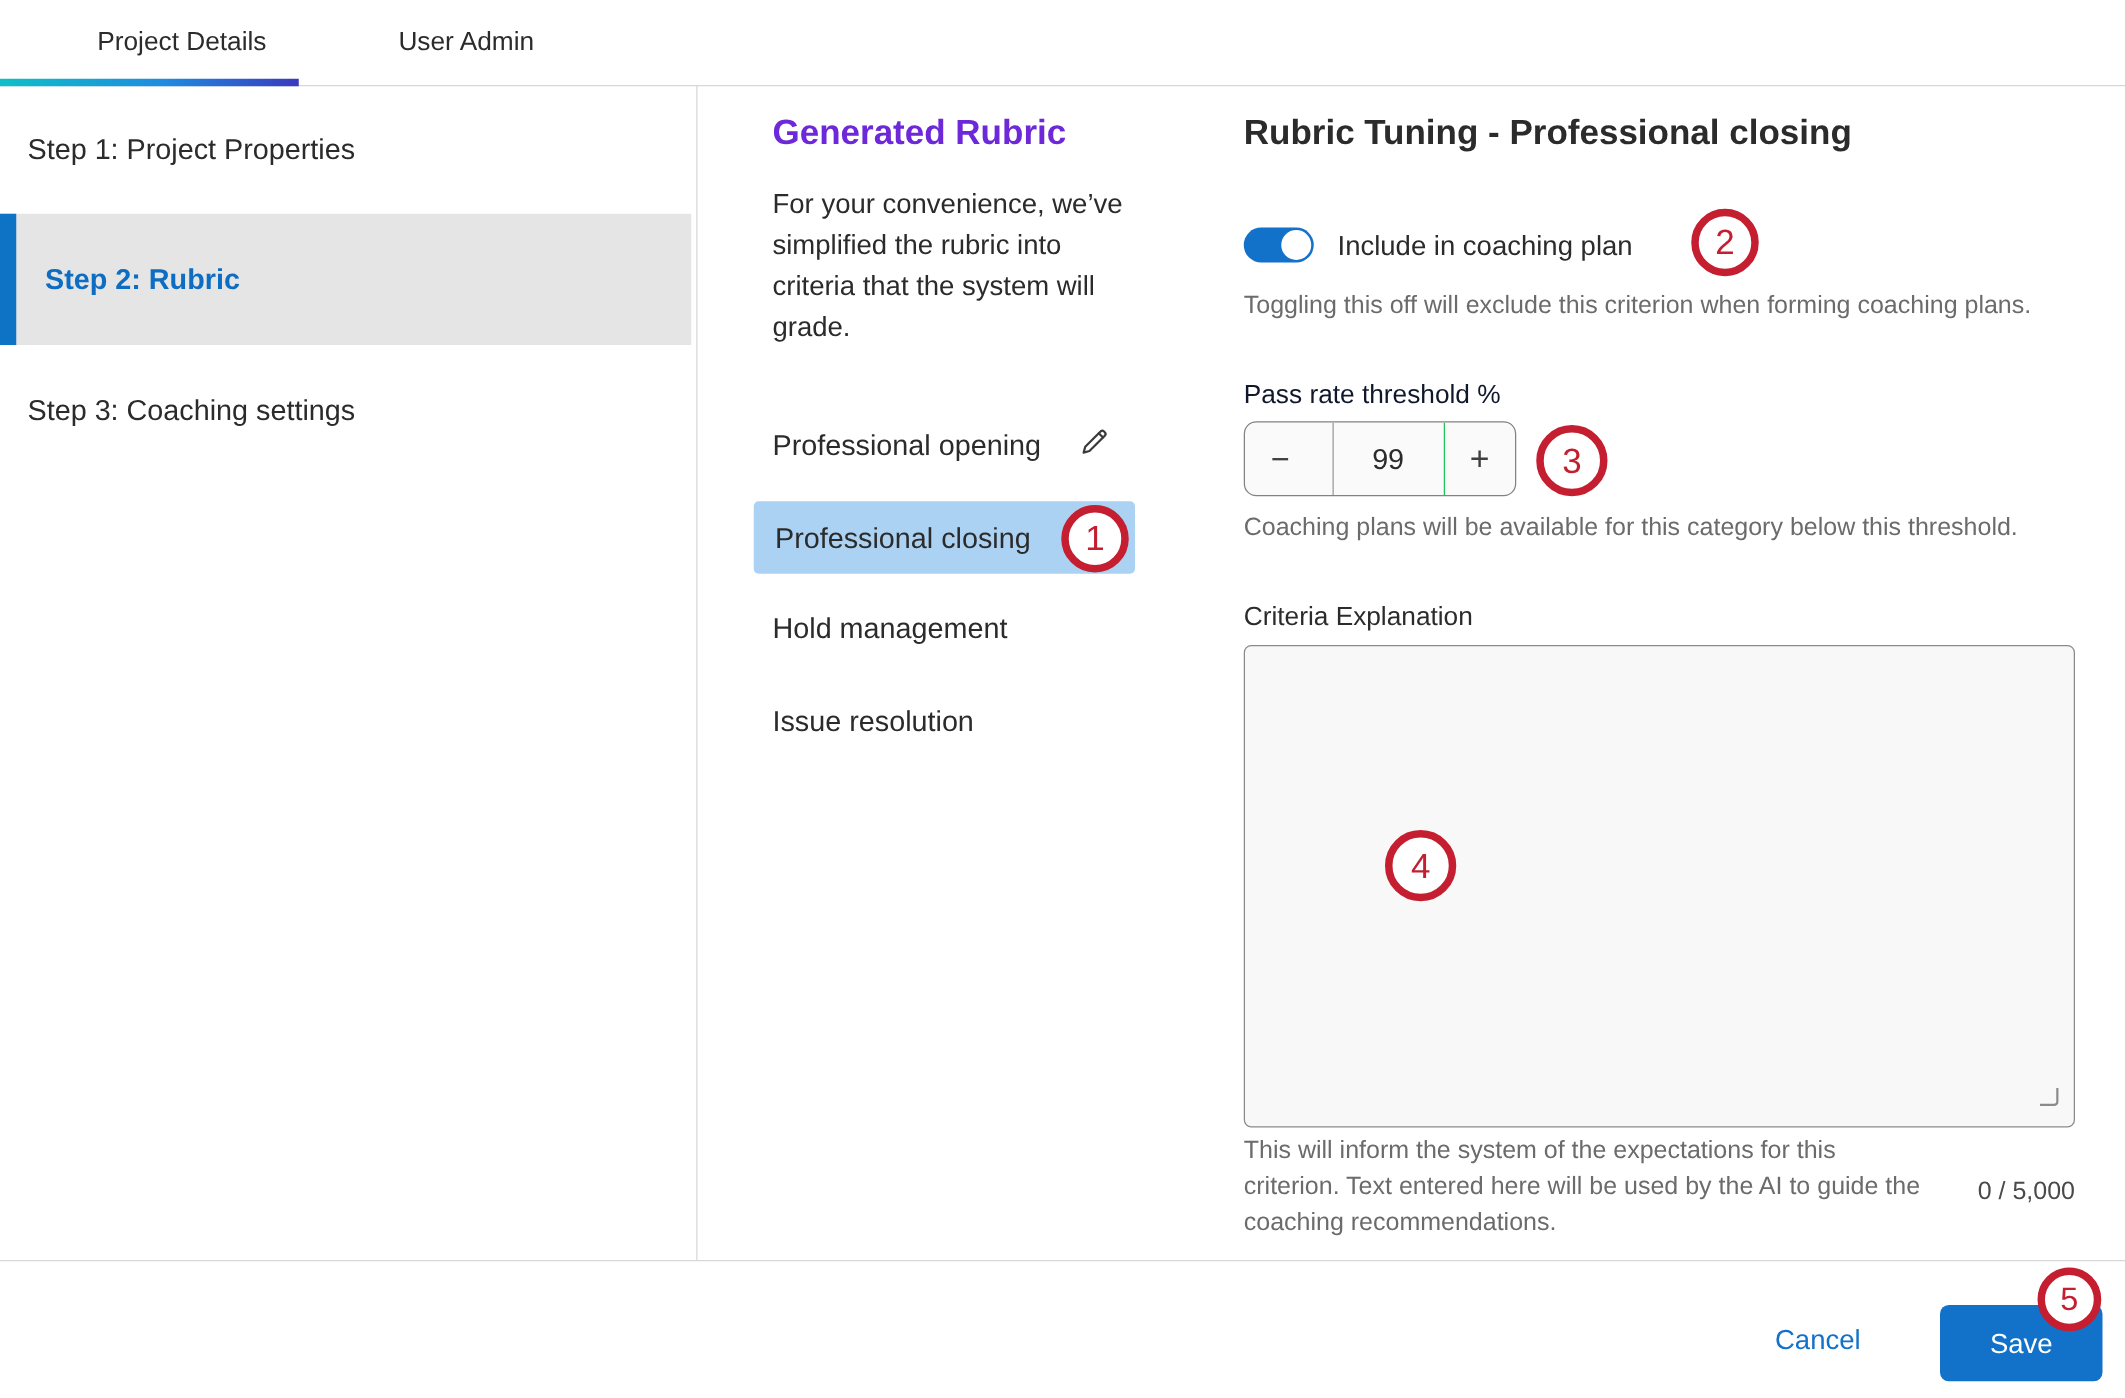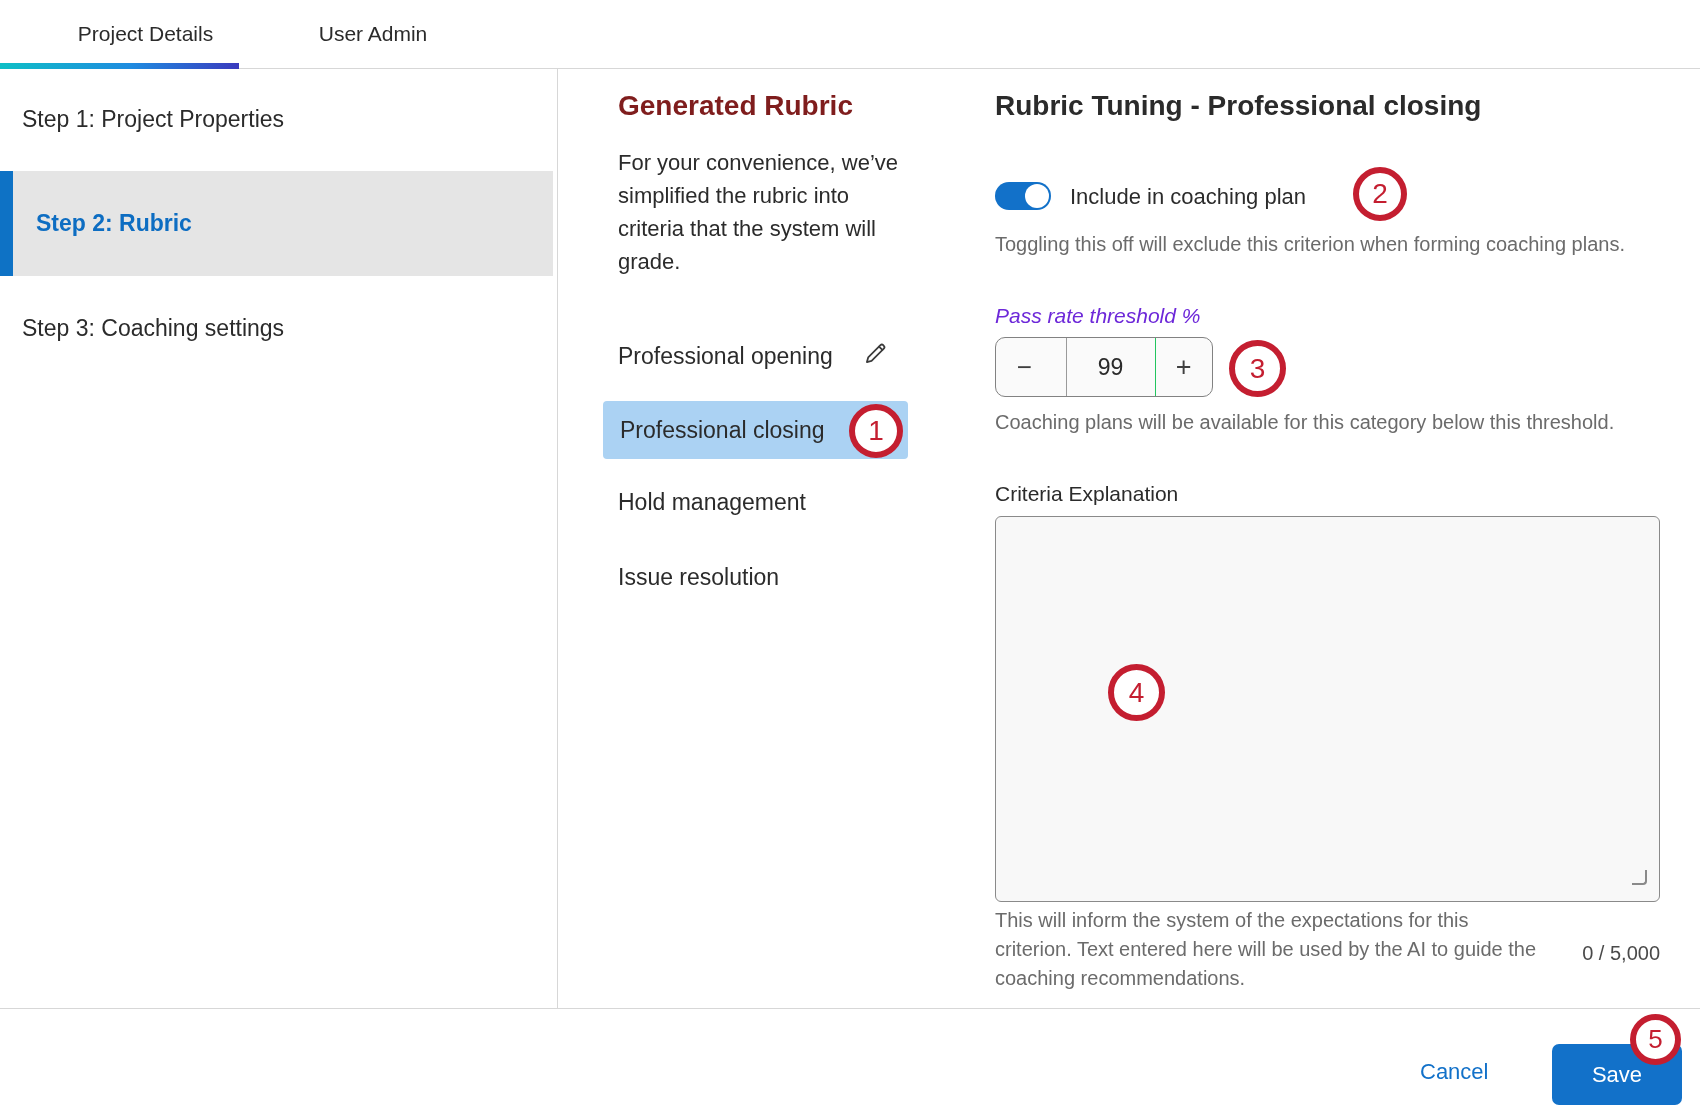--- a/index.html
+++ b/index.html
@@ -14,37 +14,37 @@
   .tab.t2{left:239px;width:216px;}
   .tab-underline{position:absolute;left:0;bottom:-1px;width:239px;height:6px;
     background:linear-gradient(90deg,#0ebfc6 0%,#1f8be0 55%,#3a3abe 100%);}
   
   .v-divider{position:absolute;left:557px;top:68px;width:1px;height:940px;background:#d7d7d7;}
   .side-item{position:absolute;left:0;width:557px;display:flex;align-items:center;padding-left:22px;box-sizing:border-box;font-size:23px;color:#2b2b2b;cursor:pointer;}
   .side-item.s1{top:68px;height:103px;}
   .side-item.s2{top:171px;height:105px;background:#e5e5e5;border-left:13px solid #0e72c5;padding-left:23px;font-weight:bold;color:#0d6dc2;width:553px;}
   .side-item.s3{top:276px;height:105px;}
   
-  .gen-title{position:absolute;left:618px;top:90px;font-size:28px;font-weight:600;color:#7f1d1d;}
+  .gen-title{position:absolute;left:618px;top:90px;font-size:28px;font-weight:600;color:#6d28d9;}
   .gen-desc{position:absolute;left:618px;top:146px;width:296px;font-size:22px;line-height:33px;color:#2b2b2b;}
   .crit-item{position:absolute;left:618px;font-size:23px;color:#2b2b2b;cursor:pointer;}
   .crit-open{top:343px;}
   .crit-hold{top:489px;}
   .crit-issue{top:564px;}
   .edit-icon{position:absolute;left:862px;top:339px;width:28px;height:28px;cursor:pointer;}
   .edit-icon svg{width:28px;height:28px;stroke:#3a3a3a;fill:none;stroke-width:1.5;stroke-linejoin:round;stroke-linecap:round;}
   .crit-chip{position:absolute;left:603px;top:401px;width:305px;height:58px;background:#abd2f3;border-radius:4px;display:flex;align-items:center;padding-left:17px;box-sizing:border-box;font-size:23px;color:#2b2b2b;cursor:pointer;}
   
   .rt-title{position:absolute;left:995px;top:90px;font-size:28px;font-weight:600;color:#2b2b2b;}
   .toggle{position:absolute;left:995px;top:182px;width:56px;height:28px;border-radius:14px;background:#1271c9;cursor:pointer;}
   .toggle .knob{position:absolute;right:2px;top:2px;width:24px;height:24px;border-radius:50%;background:#ffffff;}
   .toggle-label{position:absolute;left:1070px;top:184px;font-size:22px;color:#2b2b2b;}
   .help{position:absolute;font-size:20px;color:#6b6b6b;}
   .toggle-help{left:995px;top:233px;}
-  .thr-label{position:absolute;left:995px;top:304px;font-size:21px;color:#6d28d9;font-style:italic;}
+  .thr-label{position:absolute;left:995px;top:304px;font-size:21px;color:#0f172a;}
   .stepper{position:absolute;left:995px;top:337px;width:218px;height:60px;border:1.5px solid #828282;border-radius:10px;background:#fafafa;display:flex;box-sizing:border-box;overflow:hidden;}
   .stepper .cell{display:flex;align-items:center;justify-content:center;height:100%;}
   .stepper .minus{width:61px;font-size:26px;color:#3f3f3f;cursor:pointer;}
   .stepper .val{width:95px;border-left:1px solid #9a9a9a;border-right:1px solid #22c55e;font-size:23px;color:#2b2b2b;margin-left:13px;}
   .stepper .plus{width:61px;font-size:27px;font-weight:400;color:#3f3f3f;cursor:pointer;}
   .thr-help{left:995px;top:411px;}
   .crit-label{position:absolute;left:995px;top:482px;font-size:21px;color:#2b2b2b;}
   .crit-textarea{position:absolute;left:995px;top:516px;width:665px;height:386px;box-sizing:border-box;
     border:1px solid #8a8a8a;border-radius:6px;background:#f8f8f8;resize:none;outline:none;
     font-family:"Liberation Sans",sans-serif;font-size:20px;color:#2b2b2b;padding:12px;}

